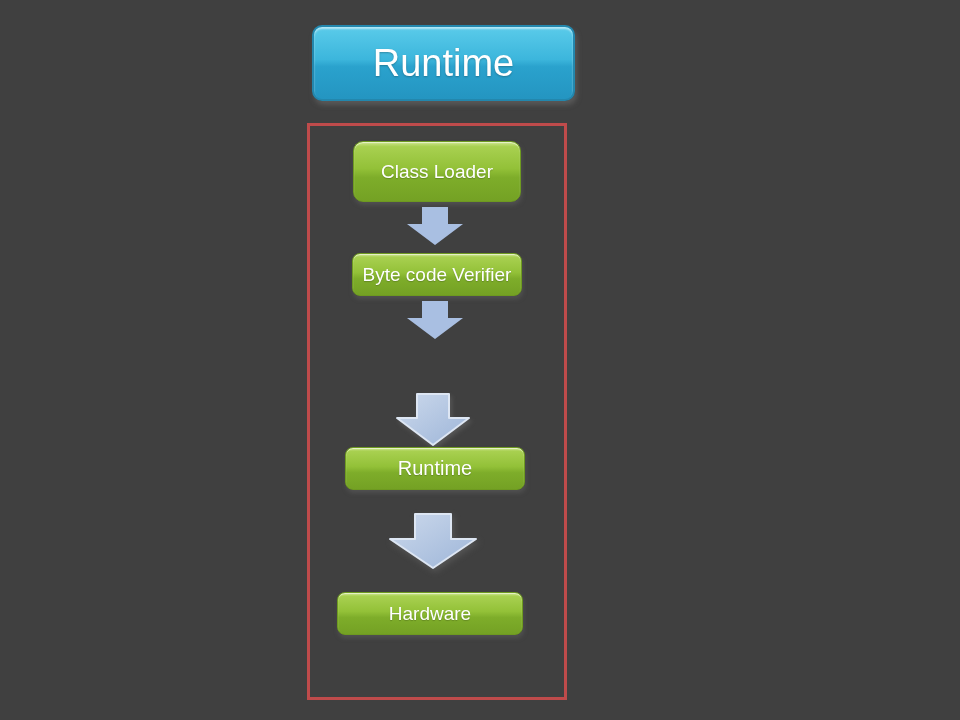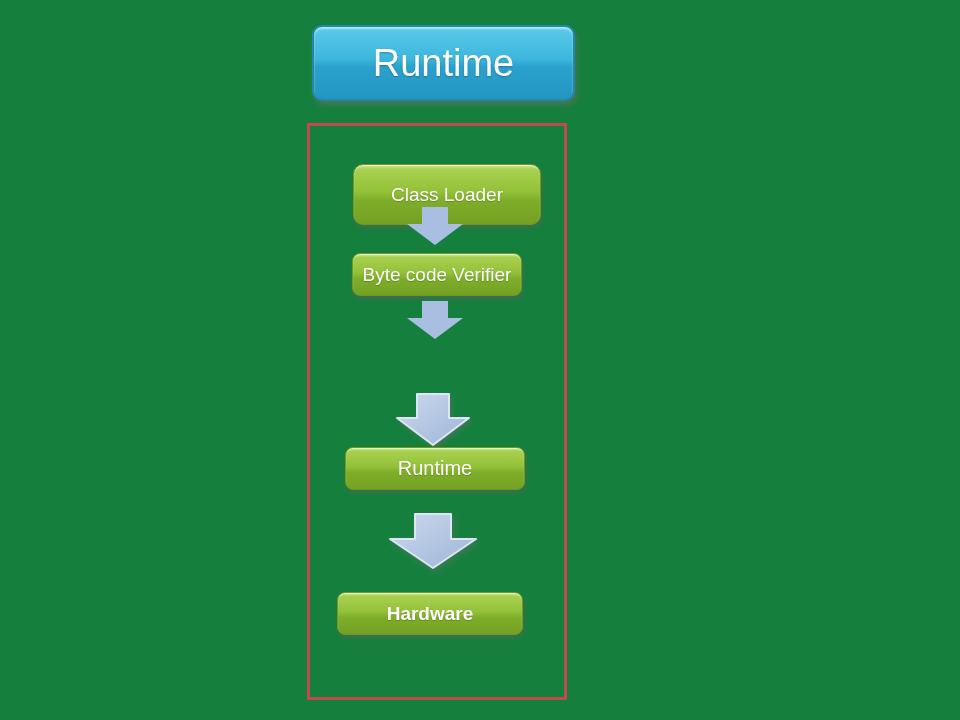--- a/index.html
+++ b/index.html
@@ -5,21 +5,21 @@
   html, body {
     margin: 0;
     padding: 0;
     background: #ffffff;
     font-family: "Liberation Sans", sans-serif;
   }
   .stage {
     position: relative;
     width: 960px;
     height: 720px;
-    background: #15803d;
+    background: #404040;
     overflow: hidden;
   }
 
   
   .title-box {
     position: absolute;
     left: 312px;
     top: 25px;
     width: 263px;
     height: 76px;
@@ -63,26 +63,26 @@
     align-items: center;
     justify-content: center;
     box-sizing: border-box;
   }
   .step span {
     color: #ffffff;
     font-size: 19px;
     text-shadow: 0 1px 1px rgba(0,0,0,0.2);
     white-space: nowrap;
   }
-  .step-0 { left: 353px; top: 141px; width: 188px; height: 61px; border-radius: 10px; margin-top: 23px; }
+  .step-0 { left: 353px; top: 141px; width: 168px; height: 61px; border-radius: 10px; }
   .step-1 { left: 352px; top: 253px; width: 170px; height: 43px; border-radius: 8px; }
   .step-2 { left: 351px; top: 348px; width: 172px; height: 44px; border-radius: 8px; }
   .step-3 { left: 345px; top: 447px; width: 180px; height: 43px; border-radius: 8px; }
   .step-3 span { font-size: 20px; }
-  .step-4 { left: 337px; top: 592px; width: 186px; height: 43px; border-radius: 8px; font-weight: bold; }
+  .step-4 { left: 337px; top: 592px; width: 186px; height: 43px; border-radius: 8px; }
 
   
   .arrow { position: absolute; display: block; }
   .arrow-1 { left: 407px; top: 207px; }
   .arrow-2 { left: 407px; top: 301px; }
   .arrow-3 { left: 396px; top: 393px; filter: drop-shadow(2px 3px 2px rgba(110,110,110,0.45)); }
   .arrow-4 { left: 389px; top: 513px; filter: drop-shadow(2px 3px 3px rgba(110,110,110,0.45)); }
 </style>
 </head>
 <body>

